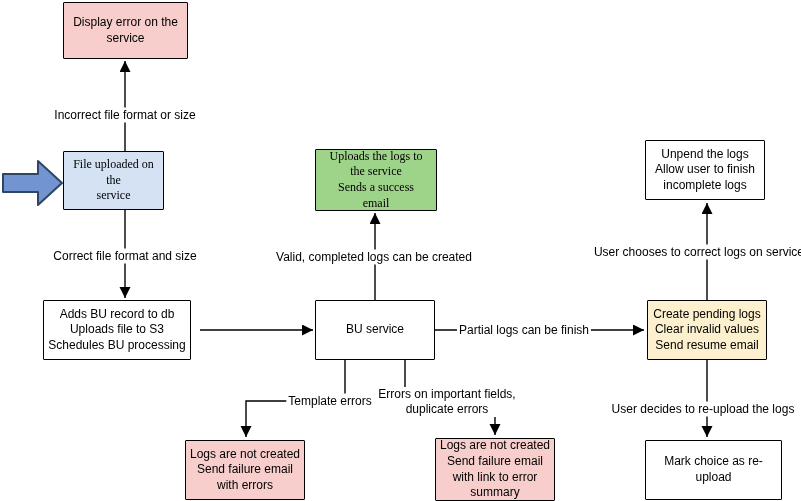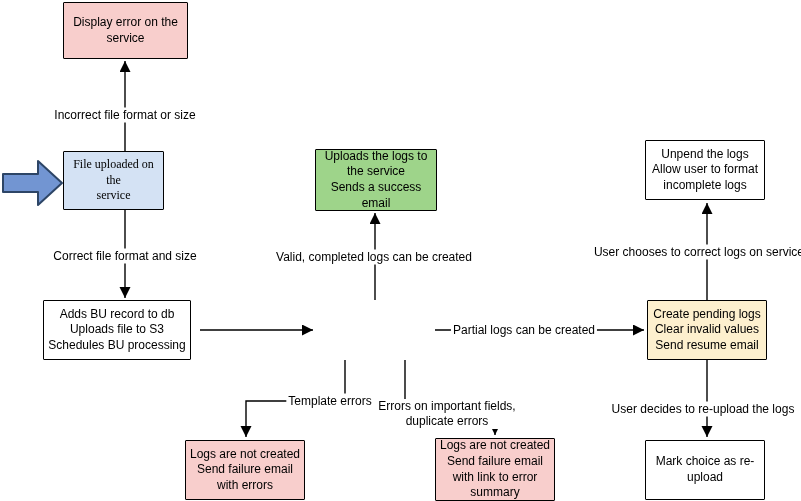--- a/index.html
+++ b/index.html
@@ -44,21 +44,21 @@
     align-items: center;
     justify-content: center;
     text-align: center;
     white-space: pre-line;
     font-size: 12px;
     line-height: 1.3;
     padding: 2px;
   }
   .node.pink   { background: var(--pink-fill,   #f8cecc); }
   .node.blue   { background: var(--blue-fill,   #d4e2f4); }
-  .node.green  { background: var(--green-fill,  #9ed48a); }
+  .node.green  { background: var(--green-fill,  #9ed48a); font-family: Liberation Serif, serif; }
   .node.yellow { background: var(--yellow-fill, #fdf0ce); }
   .node.white  { background: var(--white-fill,  #ffffff); }
   #block-arrow {
     fill: var(--block-arrow-fill, #7295d2);
     stroke: var(--block-arrow-stroke, #2d4566);
     stroke-width: 2px;
     stroke-linejoin: round;
   }
 </style>
 </head>
@@ -82,45 +82,46 @@
     <path class="edge" marker-end="url(#arrow)" d="M405,360 L405,401 L495,401 L495,435"></path>
     <path class="edge" marker-end="url(#arrow)" d="M707,300 L707,203"></path>
     <path class="edge" marker-end="url(#arrow)" d="M707,360 L707,437"></path>
 
     <polygon id="block-arrow" points="3,174 38,174 38,161 62,183 38,205 38,192 3,192"></polygon>
   </svg>
 
   <div class="edge-label" style="left:125px; top:256px;">Correct file format and size</div>
   <div class="edge-label" style="left:125px; top:115px;">Incorrect file format or size</div>
   <div class="edge-label" style="left:374px; top:257px;">Valid, completed logs can be created</div>
-  <div class="edge-label" style="left:524px; top:330px;">Partial logs can be created</div>
+  <div class="edge-label" style="left:524px; top:330px;">Partial logs can be finish</div>
   <div class="edge-label" style="left:330px; top:401px;">Template errors</div>
-  <div class="edge-label" style="left:447px; top:414px;">Errors on important fields,
+  <div class="edge-label" style="left:447px; top:402px;">Errors on important fields,
 duplicate errors</div>
   <div class="edge-label" style="left:699px; top:252px;">User chooses to correct logs on service</div>
   <div class="edge-label" style="left:703px; top:397px;margin-top:12px;">User decides to re-upload the logs</div>
 
   <div class="node pink" style="left:63px; top:2px; width:125px; height:57px;">Display error on the
 service</div>
   <div class="node blue" style="left:63px; top:151px; width:101px; height:59px;font-family:Liberation Serif, serif;">File uploaded on the
 service</div>
   <div class="node white" style="left:43px; top:300px; width:148px; height:60px;">Adds BU record to db
 Uploads file to S3
 Schedules BU processing</div>
+  <div class="node white" style="left:315px; top:300px; width:120px; height:60px;">BU service</div>
   <div class="node green" style="left:315px; top:149px; width:122px; height:62px;">Uploads the logs to
 the service
 Sends a success
 email</div>
   <div class="node yellow" style="left:647px; top:300px; width:120px; height:60px;">Create pending logs
 Clear invalid values
 Send resume email</div>
   <div class="node white" style="left:645px; top:140px; width:120px; height:60px;">Unpend the logs
-Allow user to format
+Allow user to finish
 incomplete logs</div>
-  <div class="node white" style="left:645px; top:440px; width:120px; height:60px;">Mark choice as re-
+  <div class="node white" style="left:645px; top:440px; width:137px; height:60px;">Mark choice as re-
 upload</div>
   <div class="node pink" style="left:185px; top:440px; width:120px; height:60px;">Logs are not created
 Send failure email
 with errors</div>
   <div class="node pink" style="left:435px; top:438px; width:120px; height:63px;">Logs are not created
 Send failure email
 with link to error
 summary</div>
 
 </div>

